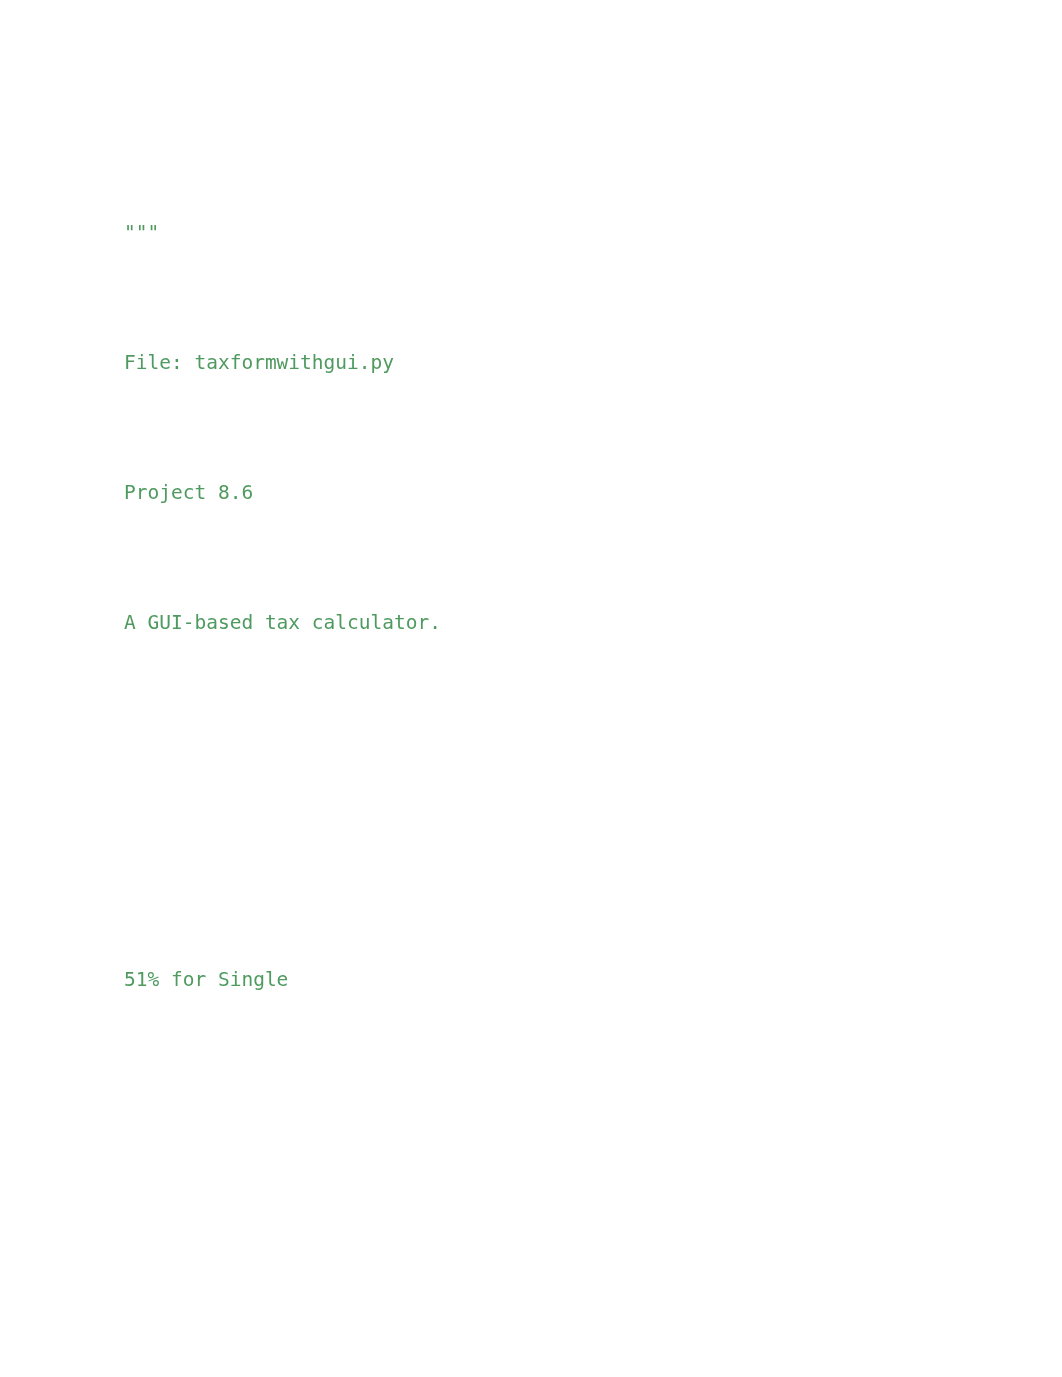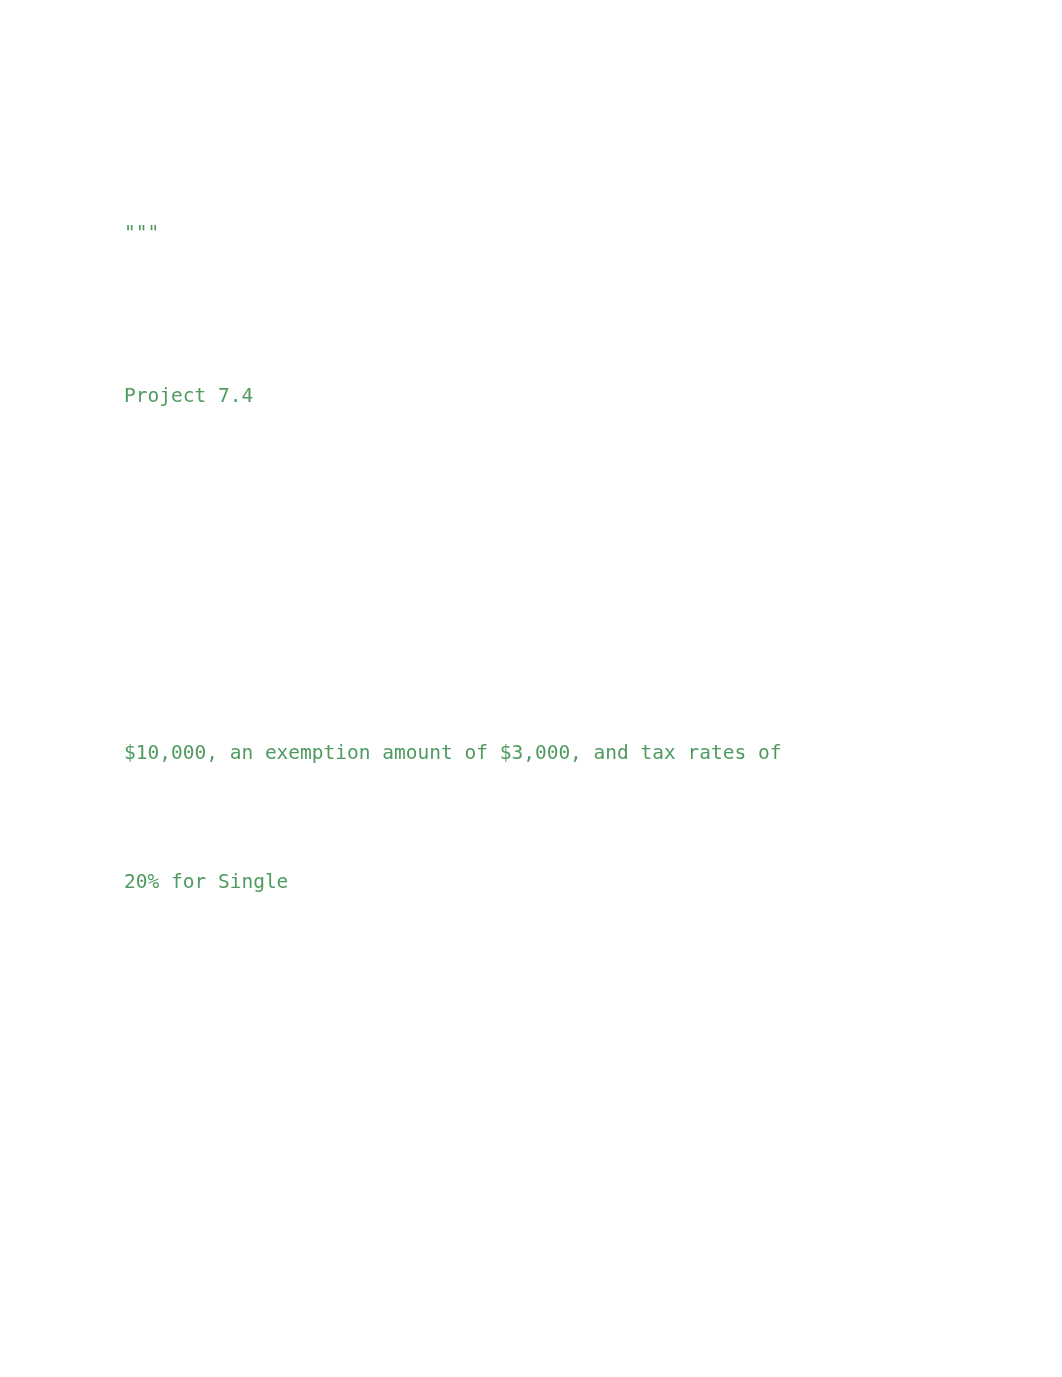--- a/index.html
+++ b/index.html
@@ -39,31 +39,32 @@
   .t-str   { color: #4e9a5f; }  
 </style>
 </head>
 <body>
 
 <div id="page">
   <div id="code">
 
     <span class="ln"><span class="t-str">"""</span></span>
 
+    <span class="ln"><span class="t-str">File: taxformwithgui.py</span></span>
 
-    <span class="ln"><span class="t-str">Project 7.4</span></span>
+    <span class="ln"><span class="t-str">Project 8.6</span></span>
 
+    <span class="ln"><span class="t-str">A GUI-based tax calculator.</span></span>
 
     <span class="ln blank"> </span>
 
 
 
-    <span class="ln"><span class="t-str">$10,000, an exemption amount of $3,000, and tax rates of</span></span>
 
-    <span class="ln"><span class="t-str">20% for Single</span></span>
+    <span class="ln"><span class="t-str">51% for Single</span></span>
 
     
 
     
 
     
 
     
 
     

